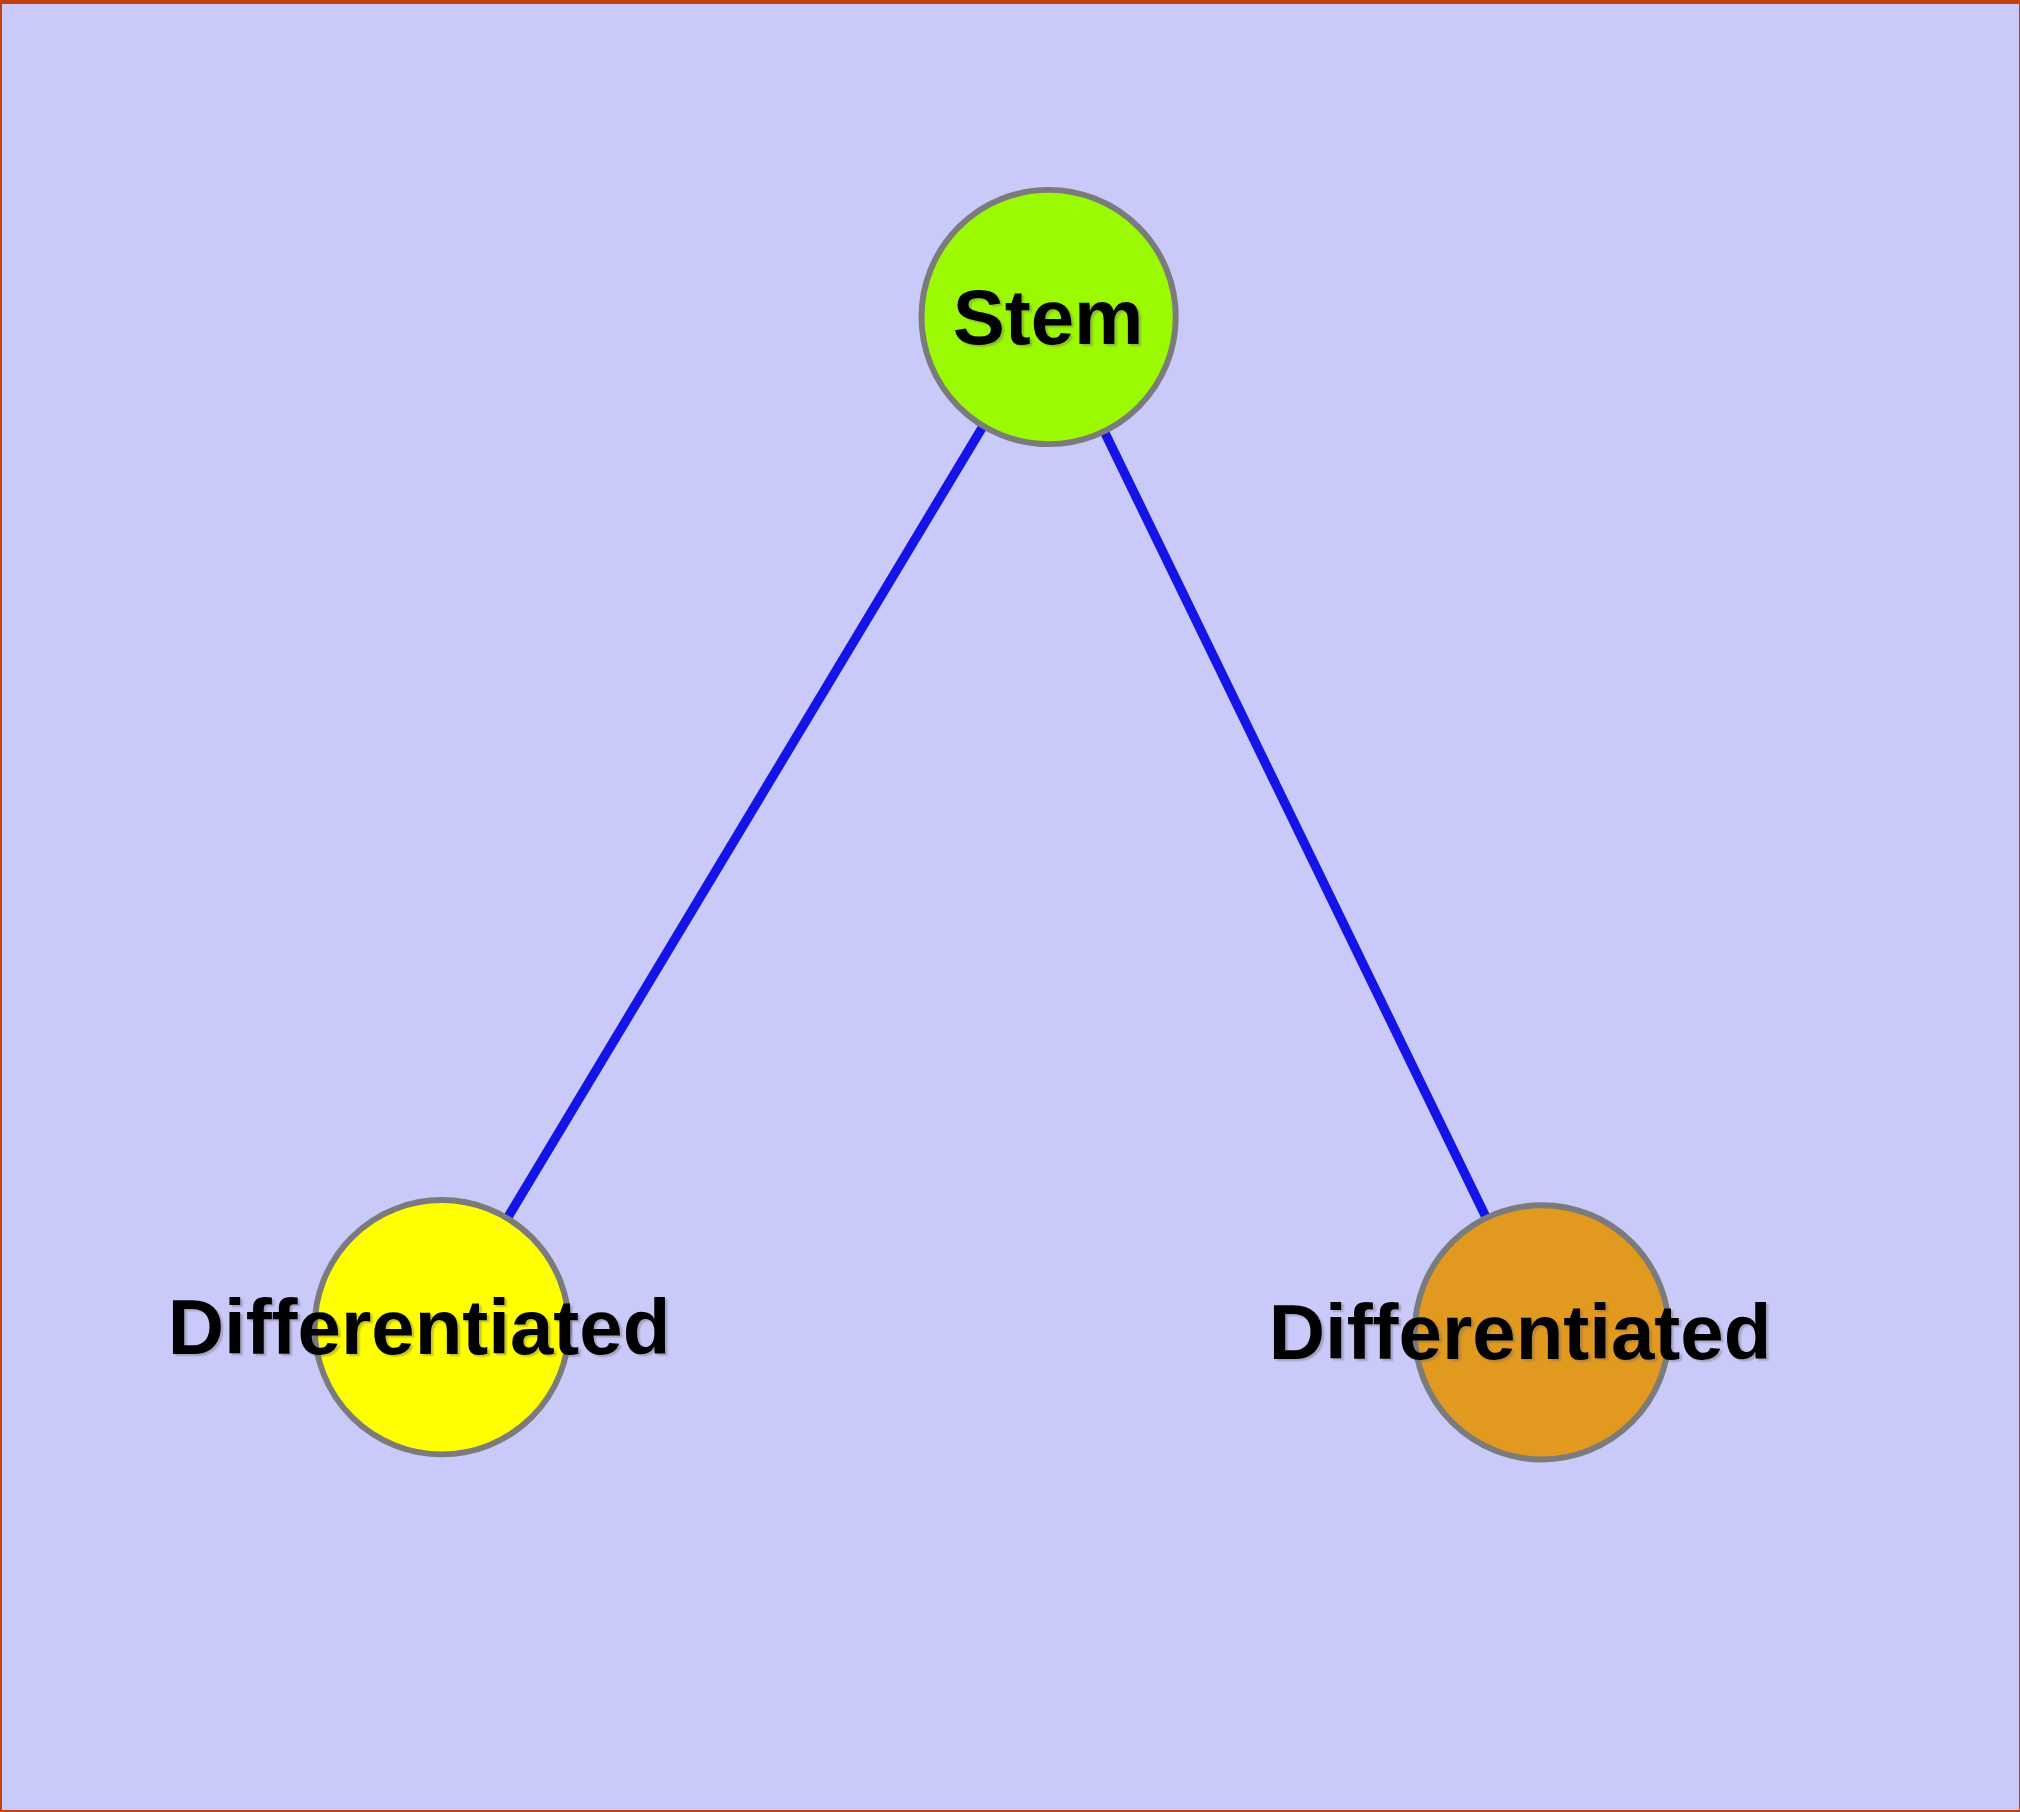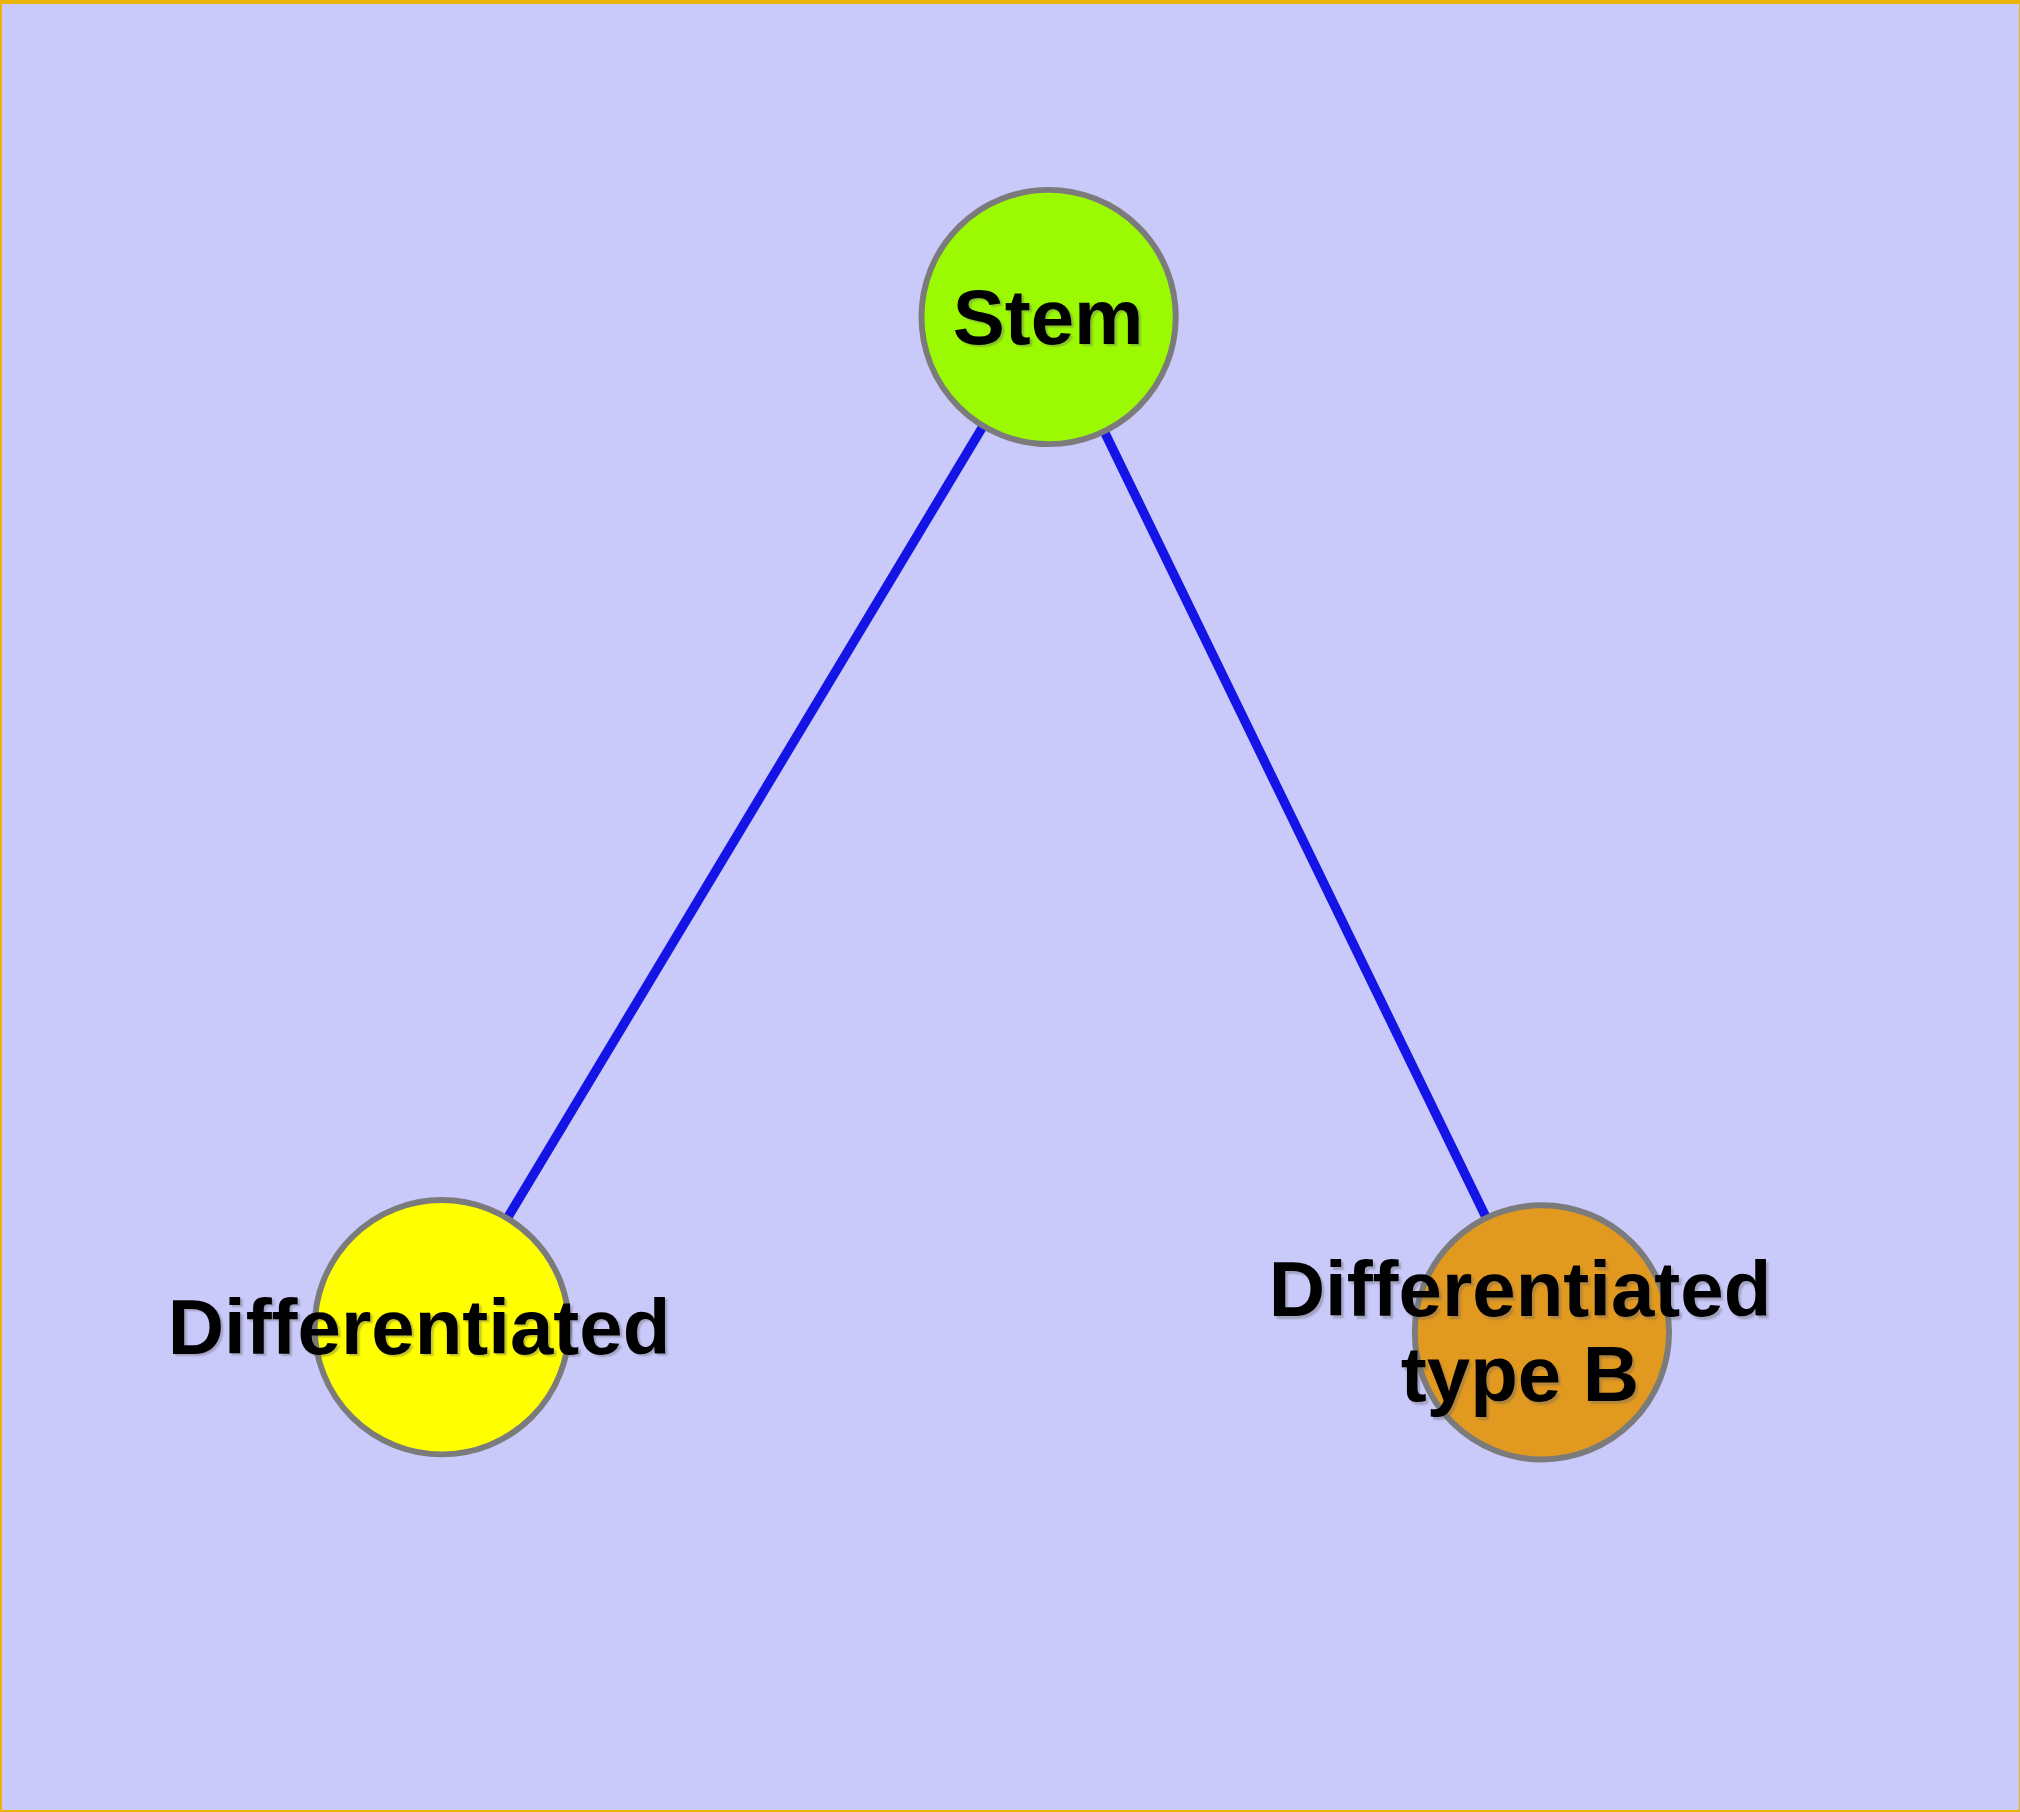--- a/index.html
+++ b/index.html
@@ -8,21 +8,21 @@
     width: 2021px;
     height: 1812px;
     background: #ffffff;
     font-family: "Liberation Sans", sans-serif;
     overflow: hidden;
   }
   .stage {
     position: relative;
     width: 2021px;
     height: 1812px;
-    background: #eab308;
+    background: #c2410c;
   }
   .canvas {
     position: absolute;
     left: 1.7px;
     top: 4.2px;
     right: 1.7px;
     bottom: 2.5px;
     background: #c9c9fa;
   }
   svg.graph-layer {
@@ -69,16 +69,15 @@
   <div class="node-label label-stem">
     <span class="label-line">Stem</span>
   </div>
 
   <div class="node-label label-type-a">
     <span class="label-line">Differentiated</span>
   </div>
 
   <div class="node-label label-type-b">
     <span class="label-line">Differentiated</span>
-    <span class="label-line">type B</span>
   </div>
 </div>
 
 
 </body></html>

